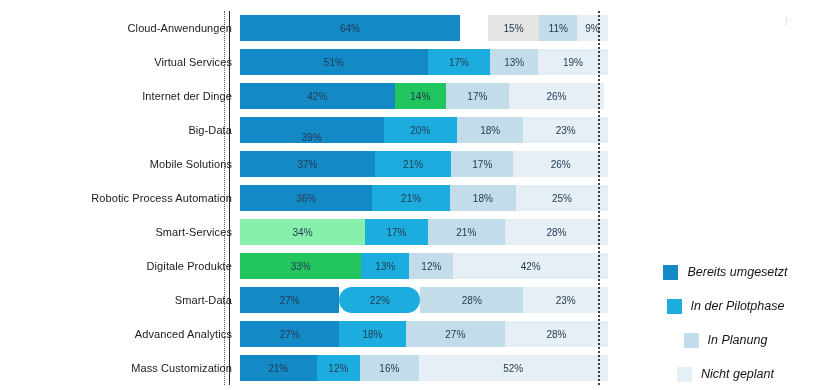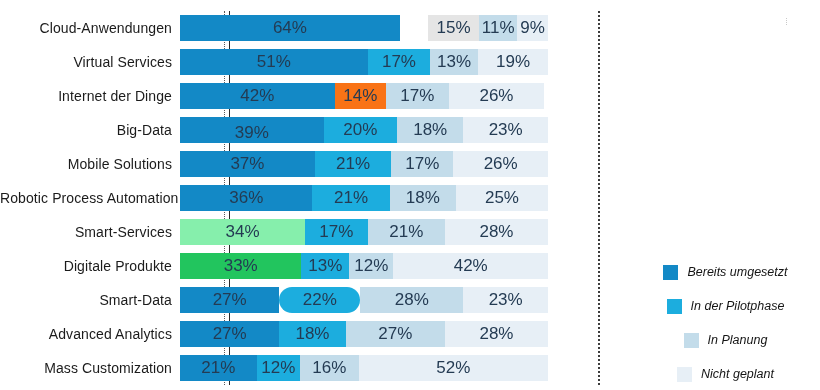--- a/index.html
+++ b/index.html
@@ -34,43 +34,43 @@
     left: 0; top: 0;
     width: 620px;
   }
   .row {
     position: relative;
     height: 34px;
     display: flex;
     align-items: center;
   }
   .cat-label {
-    width: 180px;
+    width: 240px;
     text-align: right;
     padding-right: 8px;
     box-sizing: border-box;
-    font-size: 14px;
+    font-size: 11px;
     color: #1b1b1b;
     letter-spacing: 0.1px;
     white-space: nowrap;
   }
   .bar {
     position: relative;
     height: 26px;
     flex: 0 0 368px;
     width: 368px;
     display: flex;
     overflow: hidden;
   }
   .seg {
     height: 100%;
     display: flex;
     align-items: center;
     justify-content: center;
-    font-size: 17px;
+    font-size: 10px;
     color: #243b53;
     box-sizing: border-box;
     overflow: hidden;
     white-space: nowrap;
   }
 
   
   .axis-line {
     position: absolute;
     left: 229px;
@@ -176,21 +176,21 @@
               <span>19%</span>
             </div>
           </div>
         </div>
         <div class="row">
           <div class="cat-label">Internet der Dinge</div>
           <div class="bar">
             <div class="seg" style="width: 42%; background: rgb(19, 137, 198);">
               <span>42%</span>
             </div>
-            <div class="seg" style="width: 14%; background: #f97316;">
+            <div class="seg" style="width: 14%; background: #22c55e;">
               <span>14%</span>
             </div>
             <div class="seg" style="width: 17%; background: rgb(195, 220, 234);">
               <span>17%</span>
             </div>
             <div class="seg" style="width: 26%; background: rgb(231, 239, 246);">
               <span>26%</span>
             </div>
           </div>
         </div>

